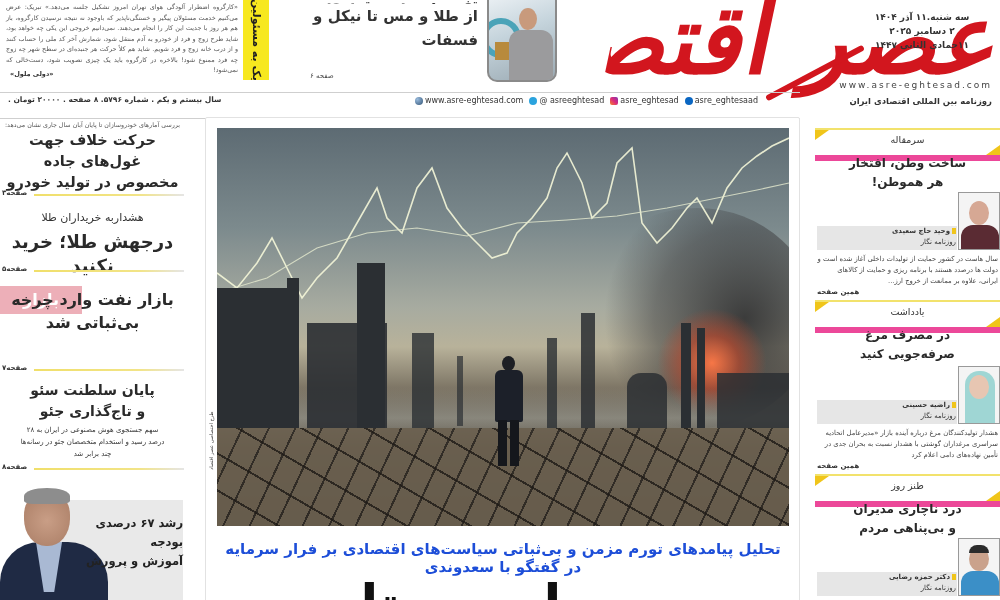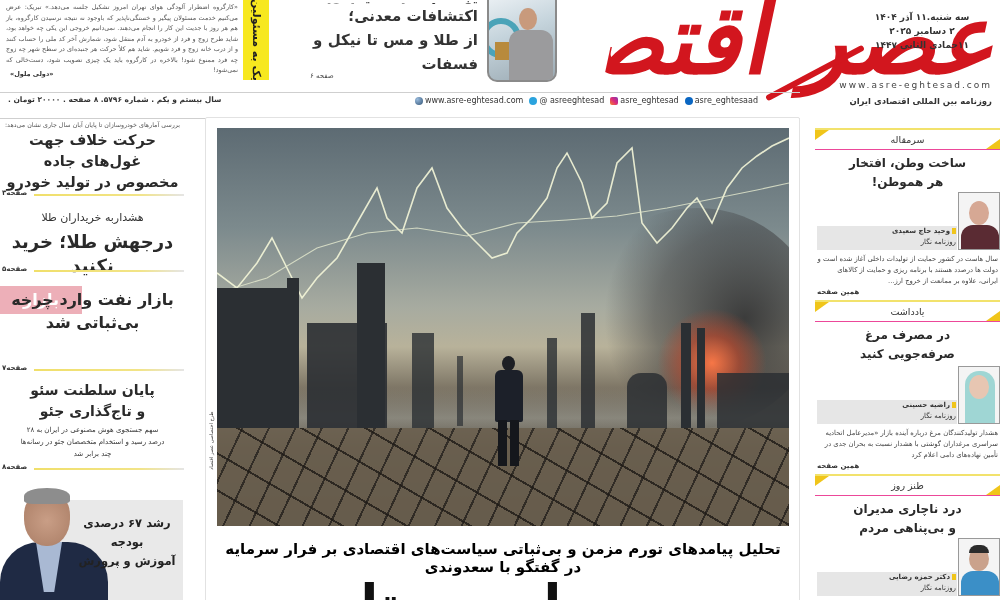--- a/index.html
+++ b/index.html
@@ -77,21 +77,21 @@
     text-align: center; line-height: 28px; direction: rtl;
   }
 
   .lc-feature { position: absolute; left: 0; top: 500px; width: 185px; height: 100px; }
   .lc-feature .bg { position: absolute; right: 2px; top: 0; width: 125px; height: 100px; background: #e9e9e9; }
   .lc-feature .portrait { position: absolute; left: 0; top: -10px; width: 108px; height: 110px; }
   .lc-feature .portrait .head { position:absolute; left:24px; top:0; width:46px; height:56px; border-radius:45% 45% 48% 48%; background: radial-gradient(circle at 50% 55%, #c99e86 0, #b0846c 70%, #8c6a58 100%); }
   .lc-feature .portrait .hair { position:absolute; left:24px; top:-2px; width:46px; height:16px; border-radius:50% 50% 20% 20%; background:#8d8d8d; }
   .lc-feature .portrait .suit { position:absolute; left:0; top:52px; width:108px; height:60px; border-radius:40px 40px 0 0; background:#1f2a44; }
   .lc-feature .portrait .shirt { position:absolute; left:36px; top:52px; width:26px; height:50px; background:#a9b9d3; clip-path: polygon(0 0,100% 0,70% 100%,30% 100%); }
-  .lc-feature .txt { position: absolute; right: 8px; top: 14px; width: 100px; text-align: center; font-size: 11.5px; font-weight: bold; color: #222; line-height: 19px; }
+  .lc-feature .txt { position: absolute; right: 2px; top: 14px; width: 100px; text-align: right; font-size: 11.5px; font-weight: bold; color: #222; line-height: 19px; }
 
   
   .center-frame {
     position: absolute; left: 205px; top: 117px; width: 595px; height: 490px;
     border: 1px solid #e2e2e2; border-radius: 2px; background: #fff;
   }
   .hero {
     position: absolute; left: 217px; top: 128px; width: 572px; height: 398px; overflow: hidden;
     background: linear-gradient(to bottom, #5d6b73 0%, #7c8a8d 25%, #a7aba0 45%, #b8b29a 55%, #7f7767 65%, #5c554b 78%, #3d3832 100%);
   }
@@ -102,26 +102,26 @@
   .hero .smoke { position:absolute; left:360px; top:80px; width:240px; height:220px; border-radius:50%; background: radial-gradient(circle at 70% 50%, rgba(40,40,42,.85) 0, rgba(60,60,62,.5) 45%, rgba(90,90,90,0) 70%); }
   .hero .ind { position:absolute; background:#2b2f33; }
   .hero .man { position:absolute; left:276px; top:228px; width:32px; height:110px; }
   .hero .man .h { position:absolute; left:9px; top:0; width:13px; height:15px; border-radius:50%; background:#1d1f24; }
   .hero .man .b { position:absolute; left:2px; top:14px; width:28px; height:52px; border-radius:6px 6px 2px 2px; background:#1c2029; }
   .hero .man .l1 { position:absolute; left:5px; top:64px; width:9px; height:46px; background:#15171c; }
   .hero .man .l2 { position:absolute; left:17px; top:64px; width:9px; height:46px; background:#15171c; }
   .hero svg.chart { position:absolute; left:0; top:0; }
   .hero-credit { position: absolute; left: 208px; top: 470px; font-size: 5px; color: #444; transform: rotate(-90deg); transform-origin: left top; white-space: nowrap; }
 
-  .kicker-main { position: absolute; left: 217px; top: 540px; width: 572px; text-align: center; font-size: 15px; font-weight: bold; color: #000000; letter-spacing: -0.3px; }
+  .kicker-main { position: absolute; left: 217px; top: 540px; width: 572px; text-align: center; font-size: 15px; font-weight: bold; color: #1d4ed8; letter-spacing: -0.3px; }
   .headline-main { position: absolute; left: 217px; top: 564px; width: 572px; height: 36px; overflow: hidden; text-align: center; font-size: 52px; font-weight: bold; color: #111; line-height: 80px; }
 
   
   .right-col { position: absolute; left: 815px; top: 118px; width: 185px; height: 482px; }
-  .sec-head { position: absolute; left: 0; width: 185px; height: 22px; border-top: 2px solid #f2e26c; border-bottom: 1px solid #ec4899; background: #fff; }
+  .sec-head { position: absolute; left: 0; width: 185px; height: 33px; border-top: 2px solid #f2e26c; border-bottom: 6px solid #ec4899; background: #fff; }
   .sec-head .tri-l { position:absolute; left:0; top:0; width:0; height:0; border-top:10px solid #f0c51a; border-right:14px solid transparent; }
   .sec-head .tri-r { position:absolute; right:0; bottom:0; width:0; height:0; border-bottom:10px solid #f0c51a; border-left:14px solid transparent; }
   .sec-head span { display:block; text-align:center; font-size: 9.5px; color:#333; line-height: 20px; }
   .rc-title { position: absolute; left: 0; width: 185px; text-align: center; font-size: 12px; font-weight: bold; color: #2a2a2a; line-height: 19px; }
   .author { position: absolute; left: 0; width: 185px; height: 24px; }
   .author .bar { position:absolute; left:2px; top:0; width:140px; height:24px; background:#e6e6e6; }
   .author .name { position:absolute; right:44px; top:1px; font-size: 7px; font-weight: bold; color:#333; }
   .author .name::before { content:""; display:inline-block; width:4px; height:6px; background:#f0c51a; margin-left:2px; vertical-align:middle; }
   .author .role { position:absolute; right:44px; top:12px; font-size: 7px; color:#333; }
   .author .photo { position:absolute; right:0; top:-34px; width:42px; height:58px; border:1px solid #999; background:#f4f4f4; overflow:hidden; }
@@ -142,21 +142,20 @@
   <p>«کارگروه اضطرار آلودگی هوای تهران امروز تشکیل جلسه می‌دهد.» تبریک: عرض می‌کنیم خدمت مسئولان پیگیر و خستگی‌ناپذیر که باوجود نه نتیجه نرسیدن کارگروه، باز هم هر روز با جدیت این کار را انجام می‌دهند. نمی‌دانیم خروجی این یکی چه خواهد بود، شاید طرح زوج و فرد از خودرو به آدم منتقل شود، شمارش آخر کد ملی را حساب کنند و از درب خانه زوج و فرد شویم. شاید هم کلاً حرکت هر جنبده‌ای در سطح شهر چه زوج چه فرد ممنوع شود! بالاخره در کارگروه باید یک چیزی تصویب شود، دست‌خالی که نمی‌شود!</p>
   <span class="sig">«دولی ملول»</span>
 </div>
 
 <div class="yellow-tag">
   <span>یک به مسئولین</span>
 </div>
 
 <div class="promo-text">
   <div class="l0">تغییر در مسیر توسعه</div>
-  <div class="l">اکتشافات معدنی؛</div>
   <div class="l">از طلا و مس تا نیکل و فسفات</div>
 </div>
 <div class="promo-page">صفحه ۶</div>
 <div class="promo-photo">
   <div class="gear"></div>
   <div class="bars"></div>
   <div class="body"></div>
   <div class="head"></div>
 </div>
 

